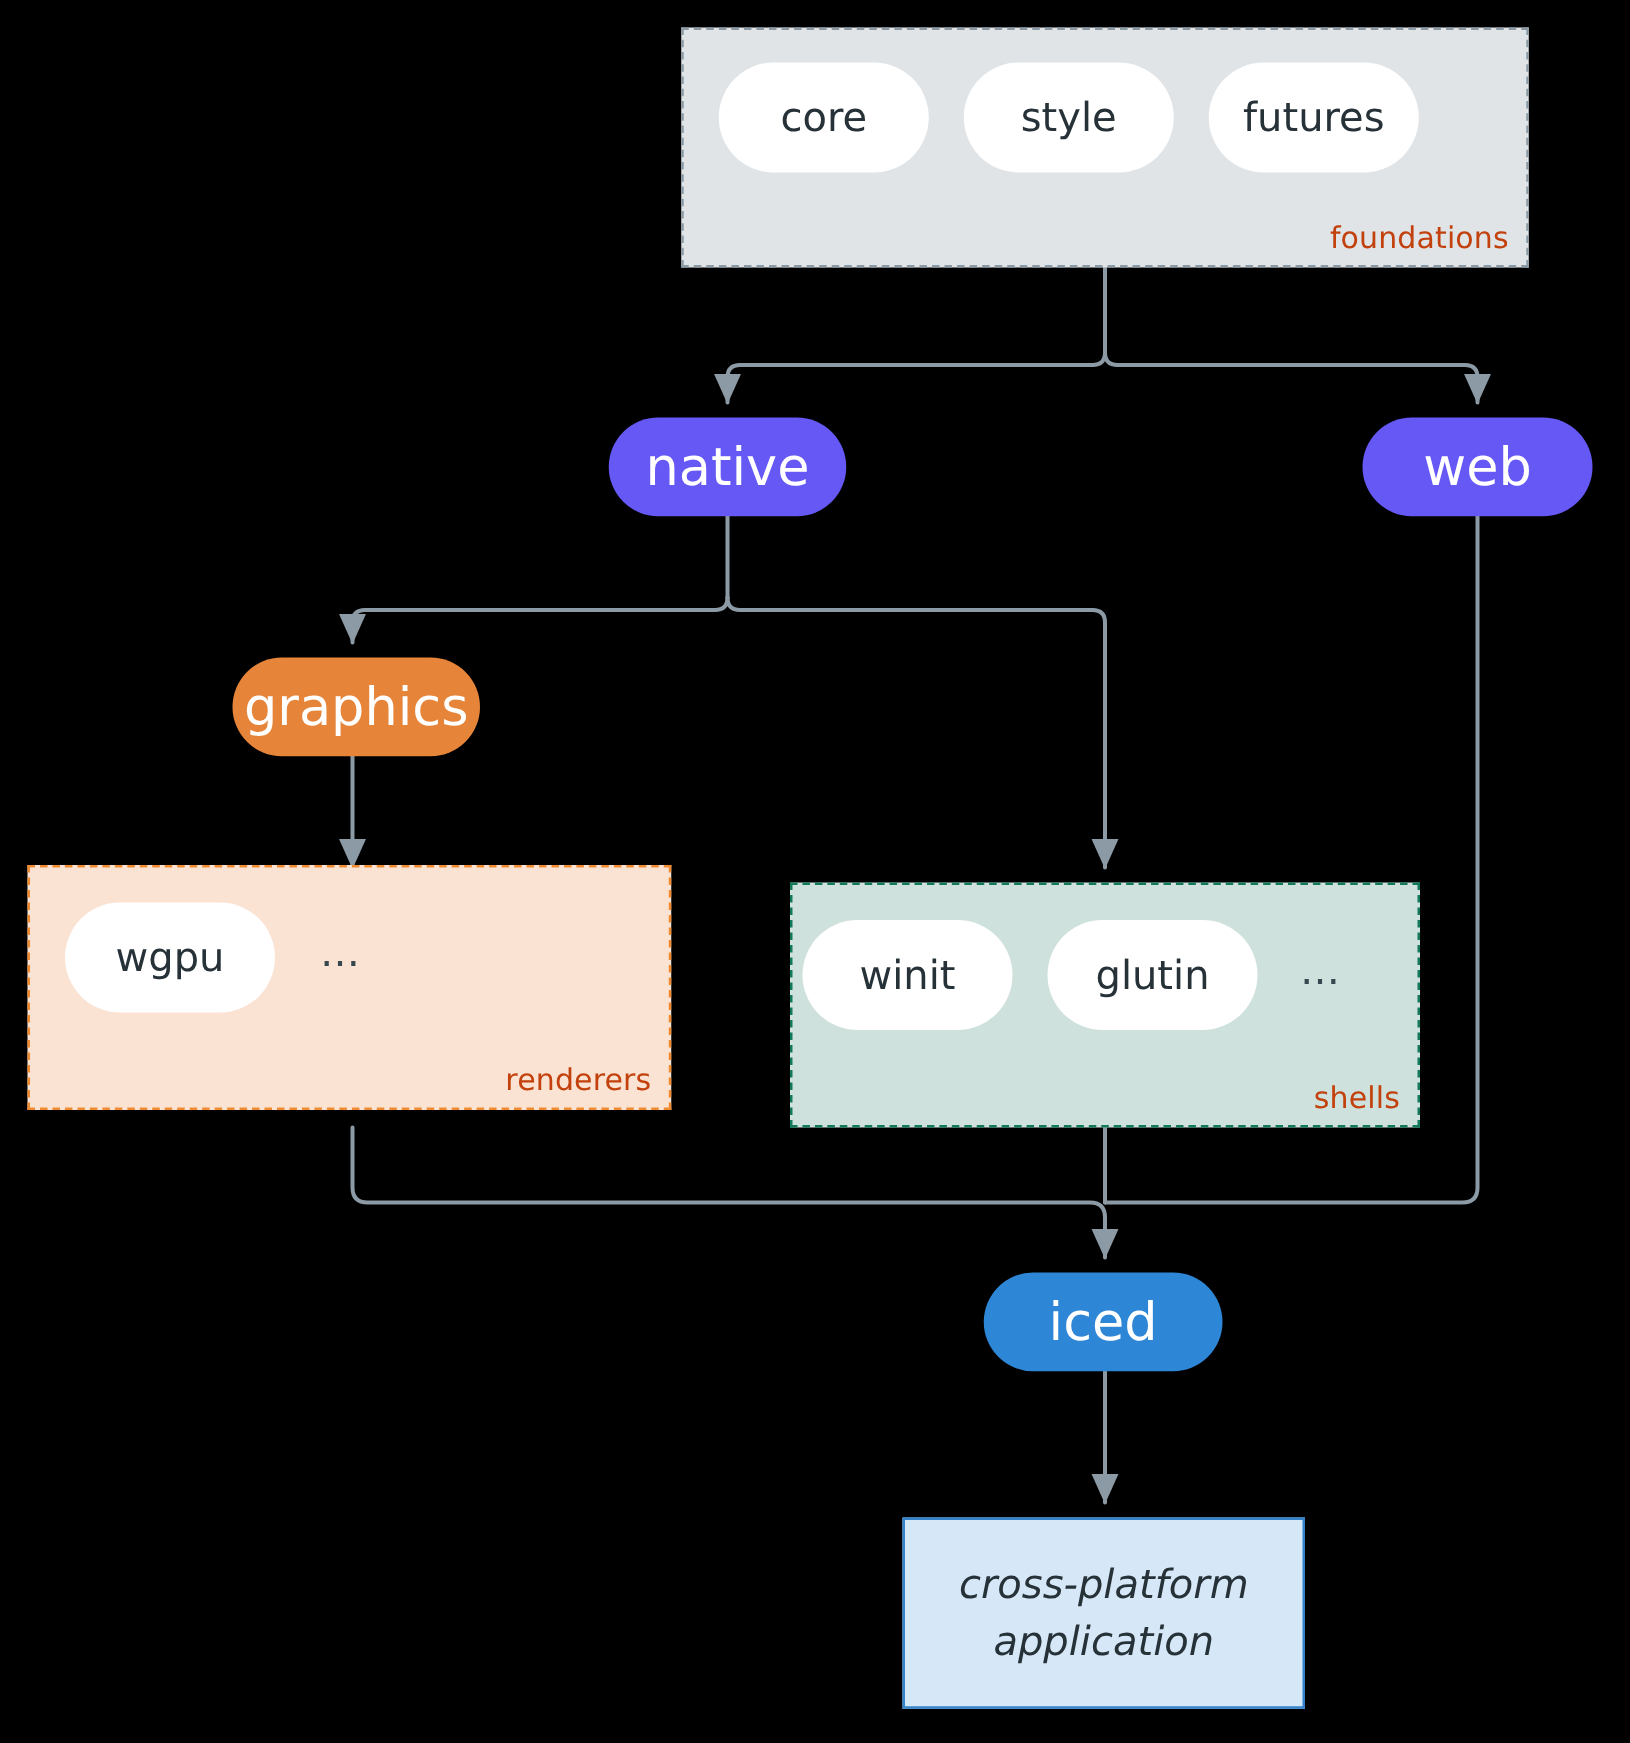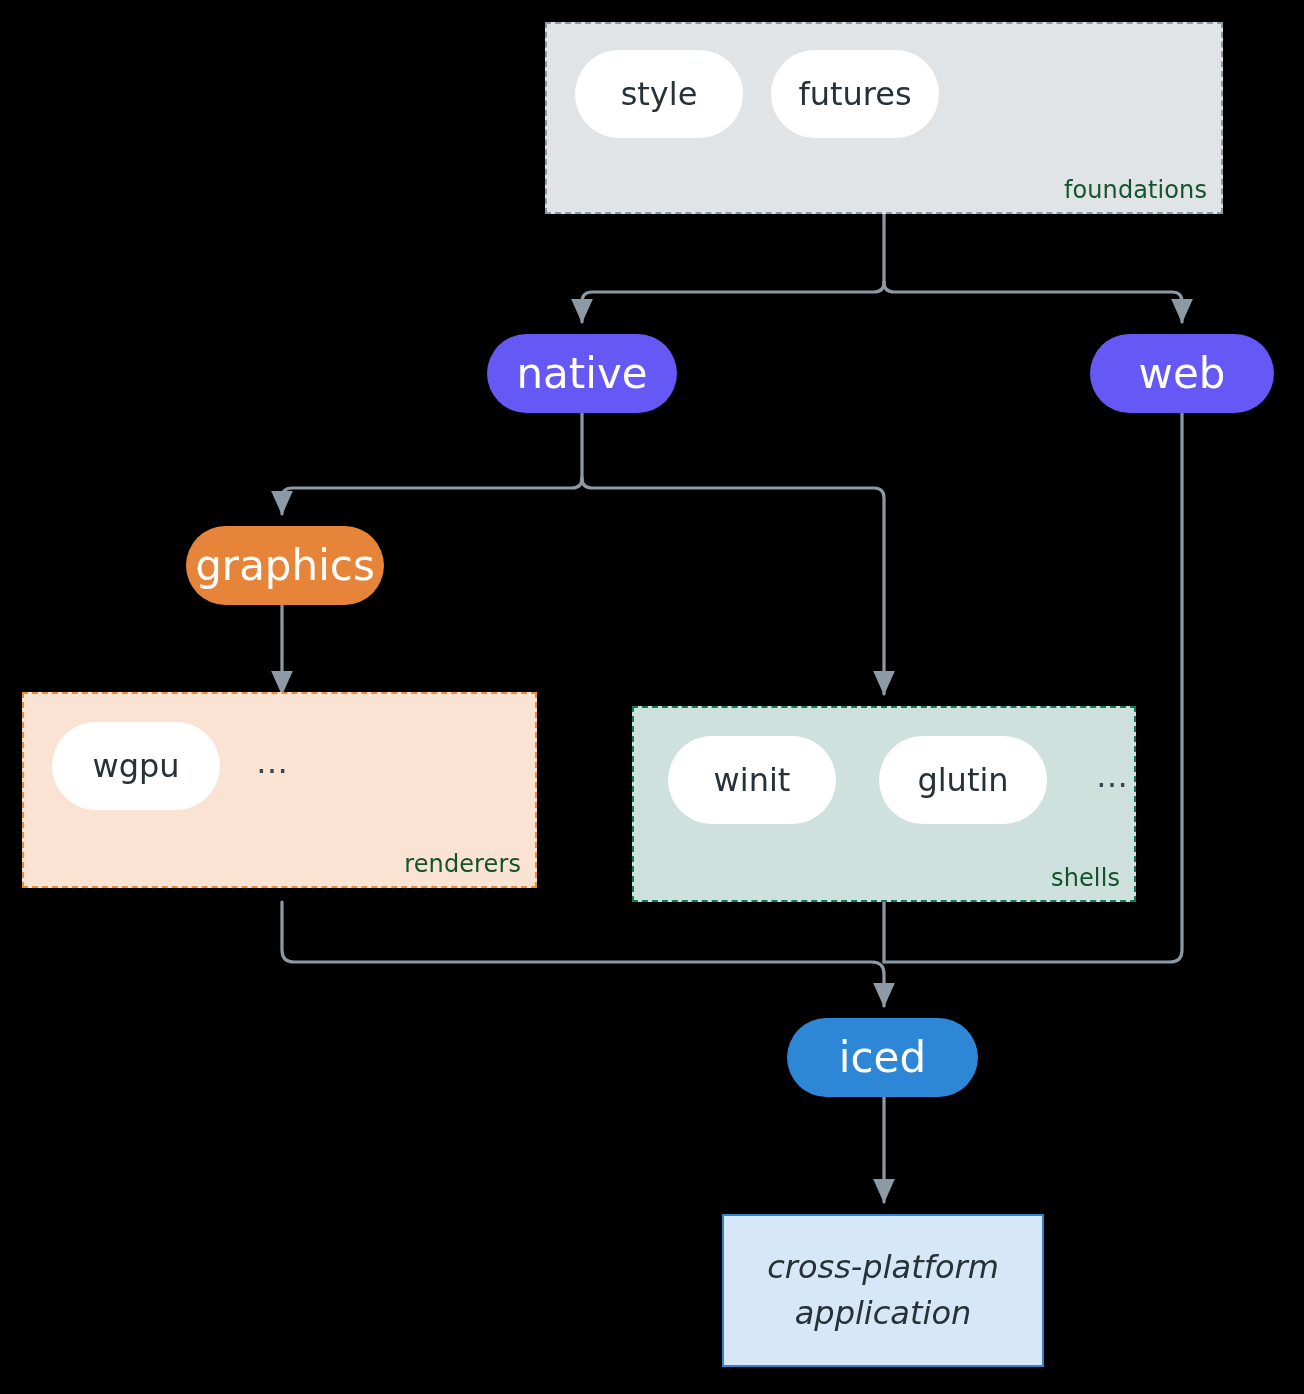--- a/index.html
+++ b/index.html
@@ -26,21 +26,21 @@
   
   .group {
     position: absolute;
     box-sizing: border-box;
   }
   .group-label {
     position: absolute;
     right: 14px;
     bottom: 8px;
     font-size: 24px;
-    color: #14532d;
+    color: #c2410c;
     letter-spacing: .1px;
     white-space: nowrap;
   }
   .pill-row {
     position: absolute;
     display: flex;
     align-items: center;
   }
   .pill {
     background: #ffffff;
@@ -79,21 +79,21 @@
     border: 2px dashed #f08b31;
   }
   #renderers-pills { left: 28px; top: 28px; gap: 30px; }
 
   #shells-group {
     left: 632px; top: 706px;
     width: 504px; height: 196px;
     background: #cfe1dc;
     border: 2px dashed #13795b;
   }
-  #shells-pills { left: 34px; top: 28px; gap: 43px; }
+  #shells-pills { left: 8px; top: 28px; gap: 28px; }
 
   
   .node {
     position: absolute;
     display: flex;
     align-items: center;
     justify-content: center;
     border-radius: 999px;
     color: #ffffff;
     font-size: 42px;
@@ -173,20 +173,21 @@
       <path d="M884,902 L884,962"></path>
 
       <path d="M1182,413 L1182,950 Q1182,962 1170,962 L884,962"></path>
 
       <path d="M884,1097 L884,1202" marker-end="url(#arrow)"></path>
     </g>
   </svg>
 
   <div class="group" id="foundations-group">
     <div class="pill-row" id="foundations-pills">
+      <div class="pill">core</div>
       <div class="pill">style</div>
       <div class="pill">futures</div>
     </div>
     <div class="group-label">foundations</div>
   </div>
 
   <div class="node" id="node-native">native</div>
   <div class="node" id="node-graphics">graphics</div>
 
   <div class="node" id="node-web">web</div>

